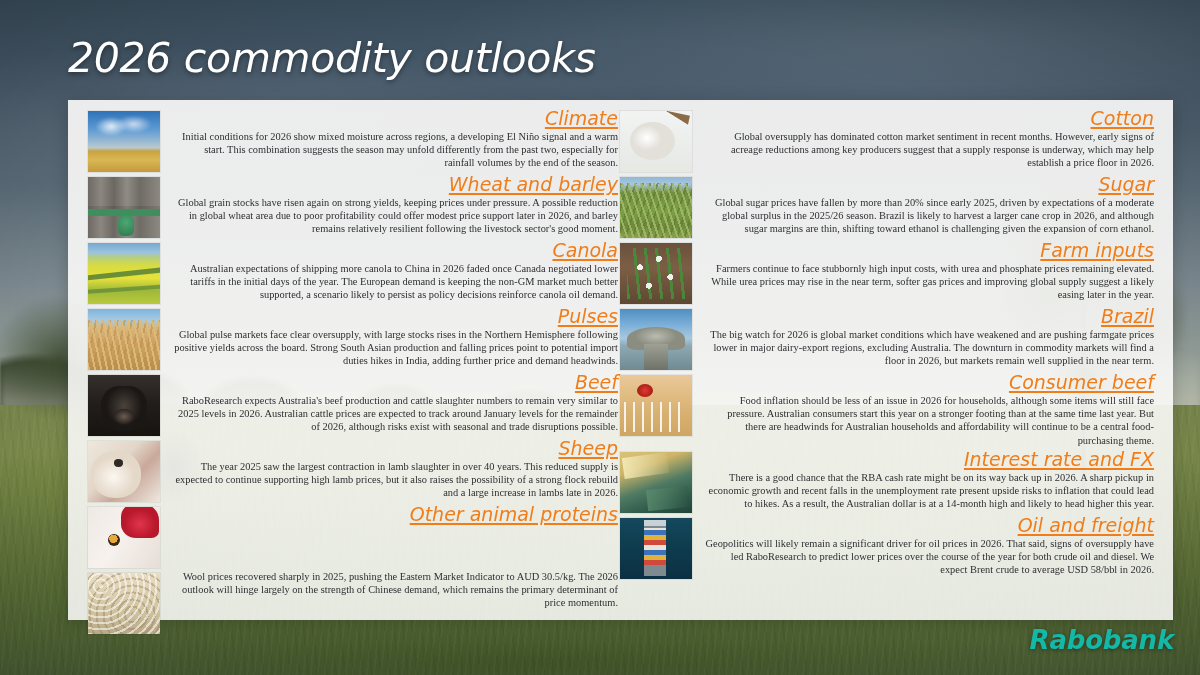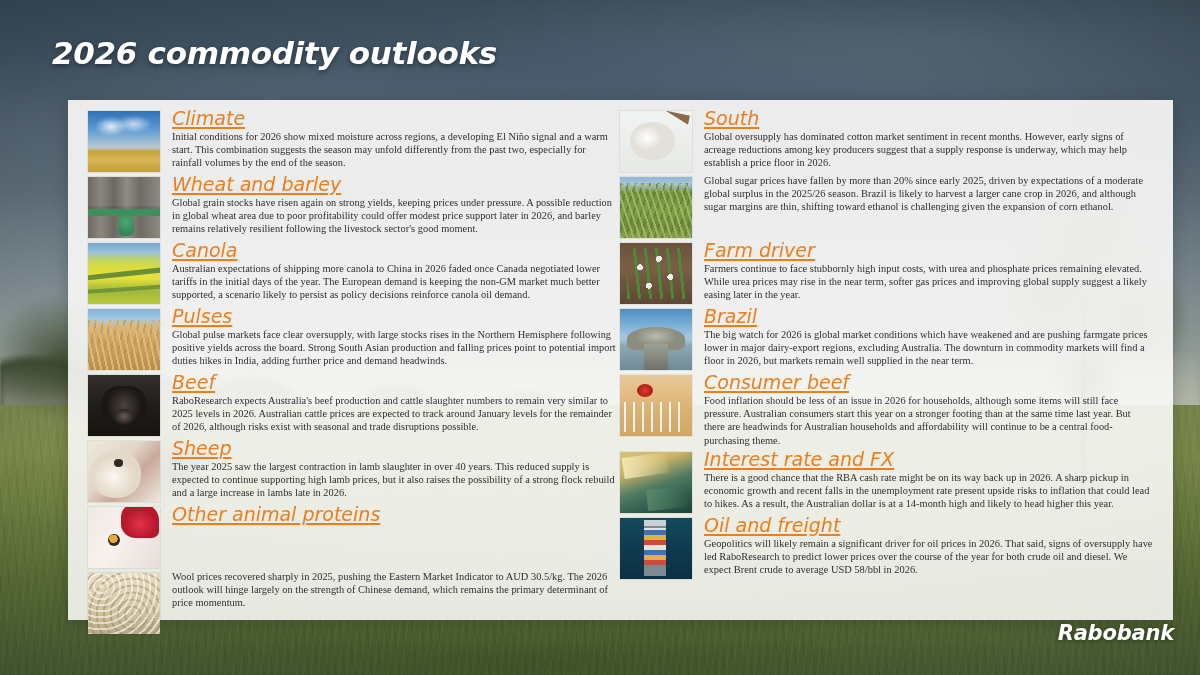--- a/index.html
+++ b/index.html
@@ -71,34 +71,35 @@
   }
   .tree-m {
     position:absolute; left:11%; top:62%; width:7%; height:16%;
     background:radial-gradient(ellipse 50% 48% at 50% 45%, rgba(44,56,32,.95), rgba(44,56,32,0) 74%);
     filter:blur(1.2px);
   }
   .vign { position:absolute; inset:0; background:radial-gradient(ellipse 80% 70% at 50% 45%, rgba(0,0,0,0) 55%, rgba(0,0,0,.22) 100%); }
 
   
   #title {
-    position:absolute; left:52px; top:36px;
+    position:absolute; left:68px; top:36px;
     font-family:"DejaVu Sans", sans-serif;
-    font-style:italic; font-weight:700;
-    font-size:31px; line-height:1.12; letter-spacing:-0.3px;
+    font-style:italic; font-weight:400;
+    font-size:41px; line-height:1.12; letter-spacing:-0.3px;
     color:#ffffff;
     text-shadow:0 2px 5px rgba(0,0,0,.42);
     white-space:nowrap;
   }
 
   
   #panel {
     position:absolute; left:68px; top:100px; width:1105px; height:520px;
     background:linear-gradient(180deg, rgba(247,247,245,.93) 0%, rgba(250,250,248,.90) 45%, rgba(252,252,250,.87) 100%);
     box-shadow:0 3px 16px rgba(0,0,0,.22);
+    text-align:right;
   }
   .cols { position:absolute; inset:0; }
   .col { position:absolute; top:8px; }
   .col-left  { left:20px;  width:530px; }
   .col-right { left:552px; width:534px; }
 
   .entry { display:flex; align-items:flex-start; margin-bottom:2px; }
   .thumb {
     flex:0 0 auto; width:72px; height:61px; margin-right:12px; margin-top:3px;
     background-size:cover; background-position:center;
@@ -119,24 +120,24 @@
     cursor:pointer;
   }
   .ebody {
     font-family:Liberation Serif, serif;
     font-size:10.4px; line-height:13.2px; color:#2e2e33;
     letter-spacing:0.01px;
   }
 
   
   #logo {
-    position:absolute; right:26px; bottom:30px;
+    position:absolute; right:26px; bottom:20px;
     font-family:"DejaVu Sans", sans-serif;
-    font-style:italic; font-weight:bold; font-size:21px;
-    color:#ffffff; letter-spacing:-0.2px;
+    font-style:italic; font-weight:bold; font-size:26px;
+    color:#14b8a6; letter-spacing:-0.2px;
     text-shadow:0 1px 4px rgba(0,0,0,.45);
   }
 
   
   .t-climate{background:linear-gradient(180deg,#2f72b8 0%,#5c9ad4 30%,#b9c9cf 60%,#c9a33f 66%,#d9b755 80%,#c49a3c 100%);}
   .t-climate:before{content:"";position:absolute;left:8%;top:6%;width:80%;height:38%;background:radial-gradient(ellipse 40% 60% at 30% 50%,rgba(255,255,255,.85),rgba(255,255,255,0) 70%),radial-gradient(ellipse 45% 55% at 70% 40%,rgba(235,240,248,.8),rgba(235,240,248,0) 70%);filter:blur(1px);}
   .t-wheatbarley{background:linear-gradient(90deg,#6e6a63 0%,#8b8780 18%,#6b6761 36%,#908c85 54%,#6f6b65 72%,#8d8982 100%);}
   .t-wheatbarley:before{content:"";position:absolute;left:0;right:0;top:52%;height:12%;background:#3f8f5e;box-shadow:0 -3px 0 rgba(0,0,0,.1);}
   .t-wheatbarley:after{content:"";position:absolute;left:42%;top:62%;width:22%;height:34%;background:radial-gradient(circle at 50% 35%,#4ea573,#2f7a4d);border-radius:6px;}
   .t-canola{background:linear-gradient(180deg,#76a8cf 0%,#9cc4dd 16%,#b7cf7c 24%,#d9dc3f 38%,#e6e23a 58%,#9fb83a 78%,#b9c93c 100%);}
@@ -247,34 +248,35 @@
           <div class="thumb t-wool"></div>
           <div class="etext">
             <div class="ebody">Wool prices recovered sharply in 2025, pushing the Eastern Market Indicator to AUD 30.5/kg. The 2026 outlook will hinge largely on the strength of Chinese demand, which remains the primary determinant of price momentum.</div>
           </div>
         </div>
       </div>
     <div class="col col-right" id="col-right">
         <div class="entry">
           <div class="thumb t-cotton"></div>
           <div class="etext">
-            <div><a class="ehead">South</a></div>
+            <div><a class="ehead">Cotton</a></div>
             <div class="ebody">Global oversupply has dominated cotton market sentiment in recent months. However, early signs of acreage reductions among key producers suggest that a supply response is underway, which may help establish a price floor in 2026.</div>
           </div>
         </div>
         <div class="entry">
           <div class="thumb t-sugar"></div>
           <div class="etext">
+            <div><a class="ehead">Sugar</a></div>
             <div class="ebody">Global sugar prices have fallen by more than 20% since early 2025, driven by expectations of a moderate global surplus in the 2025/26 season. Brazil is likely to harvest a larger cane crop in 2026, and although sugar margins are thin, shifting toward ethanol is challenging given the expansion of corn ethanol.</div>
           </div>
         </div>
         <div class="entry">
           <div class="thumb t-farminputs"></div>
           <div class="etext">
-            <div><a class="ehead">Farm driver</a></div>
+            <div><a class="ehead">Farm inputs</a></div>
             <div class="ebody">Farmers continue to face stubbornly high input costs, with urea and phosphate prices remaining elevated. While urea prices may rise in the near term, softer gas prices and improving global supply suggest a likely easing later in the year.</div>
           </div>
         </div>
         <div class="entry">
           <div class="thumb t-dairy"></div>
           <div class="etext">
             <div><a class="ehead">Brazil</a></div>
             <div class="ebody">The big watch for 2026 is global market conditions which have weakened and are pushing farmgate prices lower in major dairy-export regions, excluding Australia. The downturn in commodity markets will find a floor in 2026, but markets remain well supplied in the near term.</div>
           </div>
         </div>

